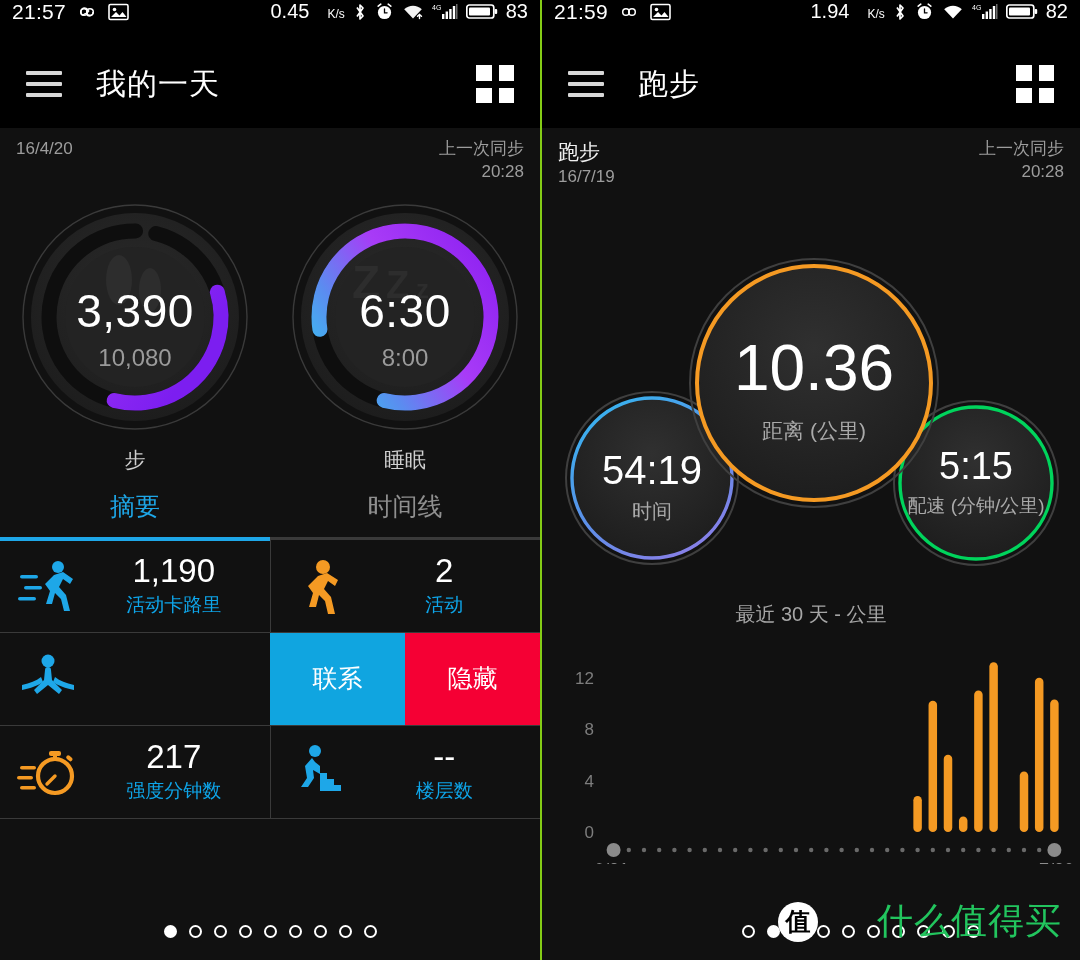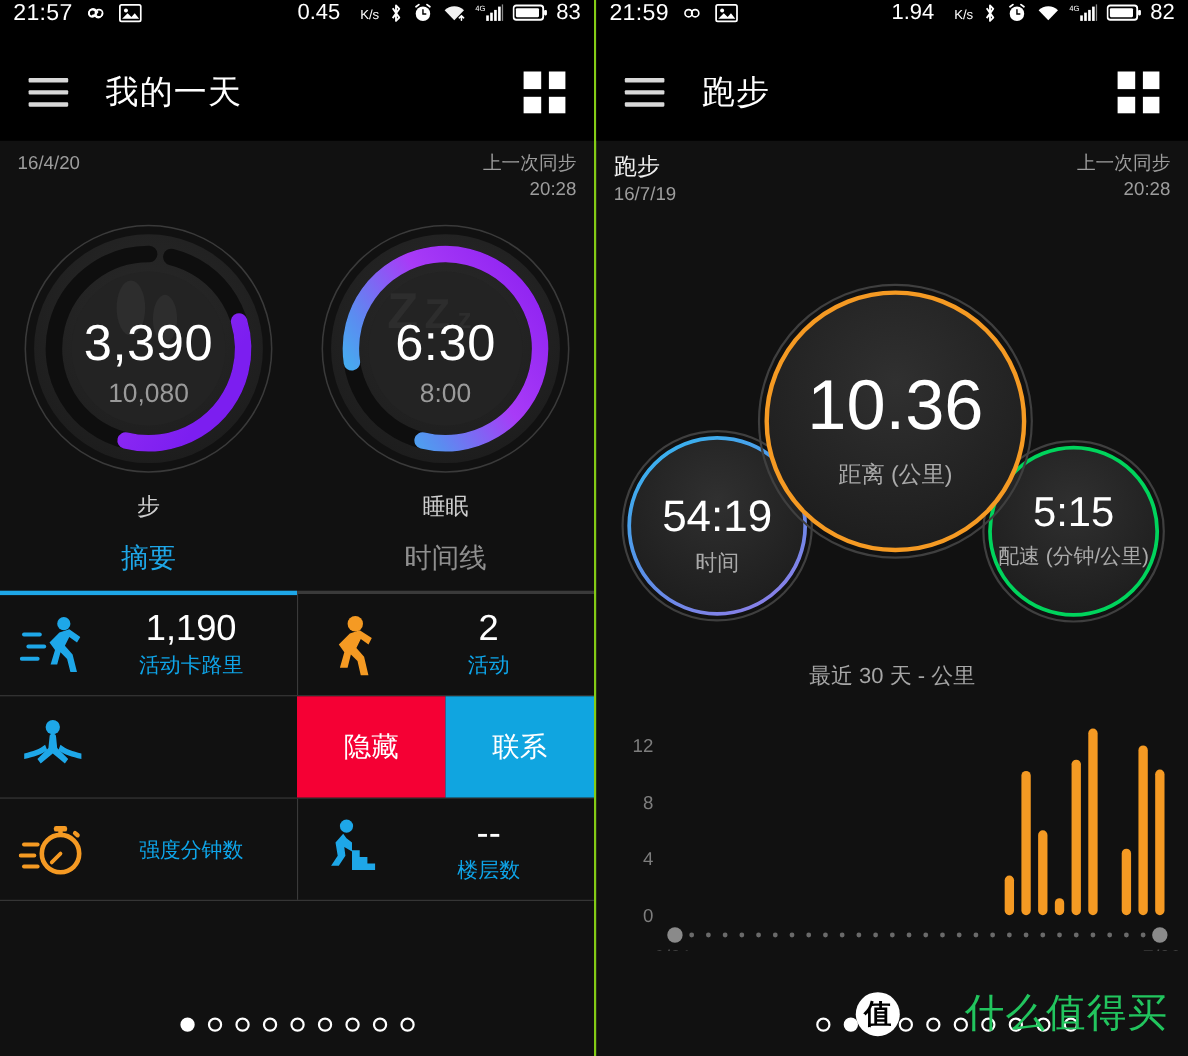--- a/index.html
+++ b/index.html
@@ -299,40 +299,41 @@
           <div class="icon">
             <svg width="62" height="56" viewBox="0 0 62 56">
               <circle cx="31" cy="10" r="6.5" fill="#1ea7e8"></circle>
               <path d="M31 16c-2 0-3 1-3 3l-1 10-10 10 3 4 11-9 11 9 3-4-10-10-1-10c0-2-1-3-3-3z" fill="#1ea7e8"></path>
               <path d="M5 34c8-2 14-4 19-8l2 5c-6 4-12 6-21 8z" fill="#1ea7e8"></path>
               <path d="M57 34c-8-2-14-4-19-8l-2 5c6 4 12 6 21 8z" fill="#1ea7e8"></path>
             </svg>
           </div>
         </div>
         <div class="row-actions">
+          <div class="action contact">联系</div>
           <div class="action hide">隐藏</div>
-          <div class="action contact">联系</div>
         </div>
       </div>
 
       <div class="mrow">
         <div class="mcell">
           <div class="icon">
             <svg width="62" height="56" viewBox="0 0 62 56">
               <circle cx="38" cy="32" r="17" fill="none" stroke="#f59a23" stroke-width="4.2"></circle>
               <path d="M38 32l-8 8" stroke="#f59a23" stroke-width="3.4" stroke-linecap="round"></path>
               <rect x="32" y="7" width="12" height="5" rx="2" fill="#f59a23"></rect>
               <rect x="36" y="11" width="4" height="5" fill="#f59a23"></rect>
               <rect x="49" y="12" width="7" height="4" rx="2" fill="#f59a23" transform="rotate(40 52 14)"></rect>
               <rect x="3" y="22" width="16" height="3.6" rx="1.8" fill="#f59a23"></rect>
               <rect x="0" y="32" width="16" height="3.6" rx="1.8" fill="#f59a23"></rect>
               <rect x="3" y="42" width="16" height="3.6" rx="1.8" fill="#f59a23"></rect>
             </svg>
           </div>
           <div class="txt">
+            <div class="m-val">217</div>
             <div class="m-sub">强度分钟数</div>
           </div>
         </div>
         <div class="mcell">
           <div class="icon">
             <svg width="58" height="58" viewBox="0 0 58 58">
               <circle cx="25" cy="8" r="6" fill="#1ea7e8"></circle>
               <path d="M22 15l-7 8 2 12-6 9h7l6-9-1-8 7 4v-8l-5-4z" fill="#1ea7e8"></path>
               <path d="M30 30h7v6h7v6h7v6H30z" fill="#1ea7e8"></path>
             </svg>

